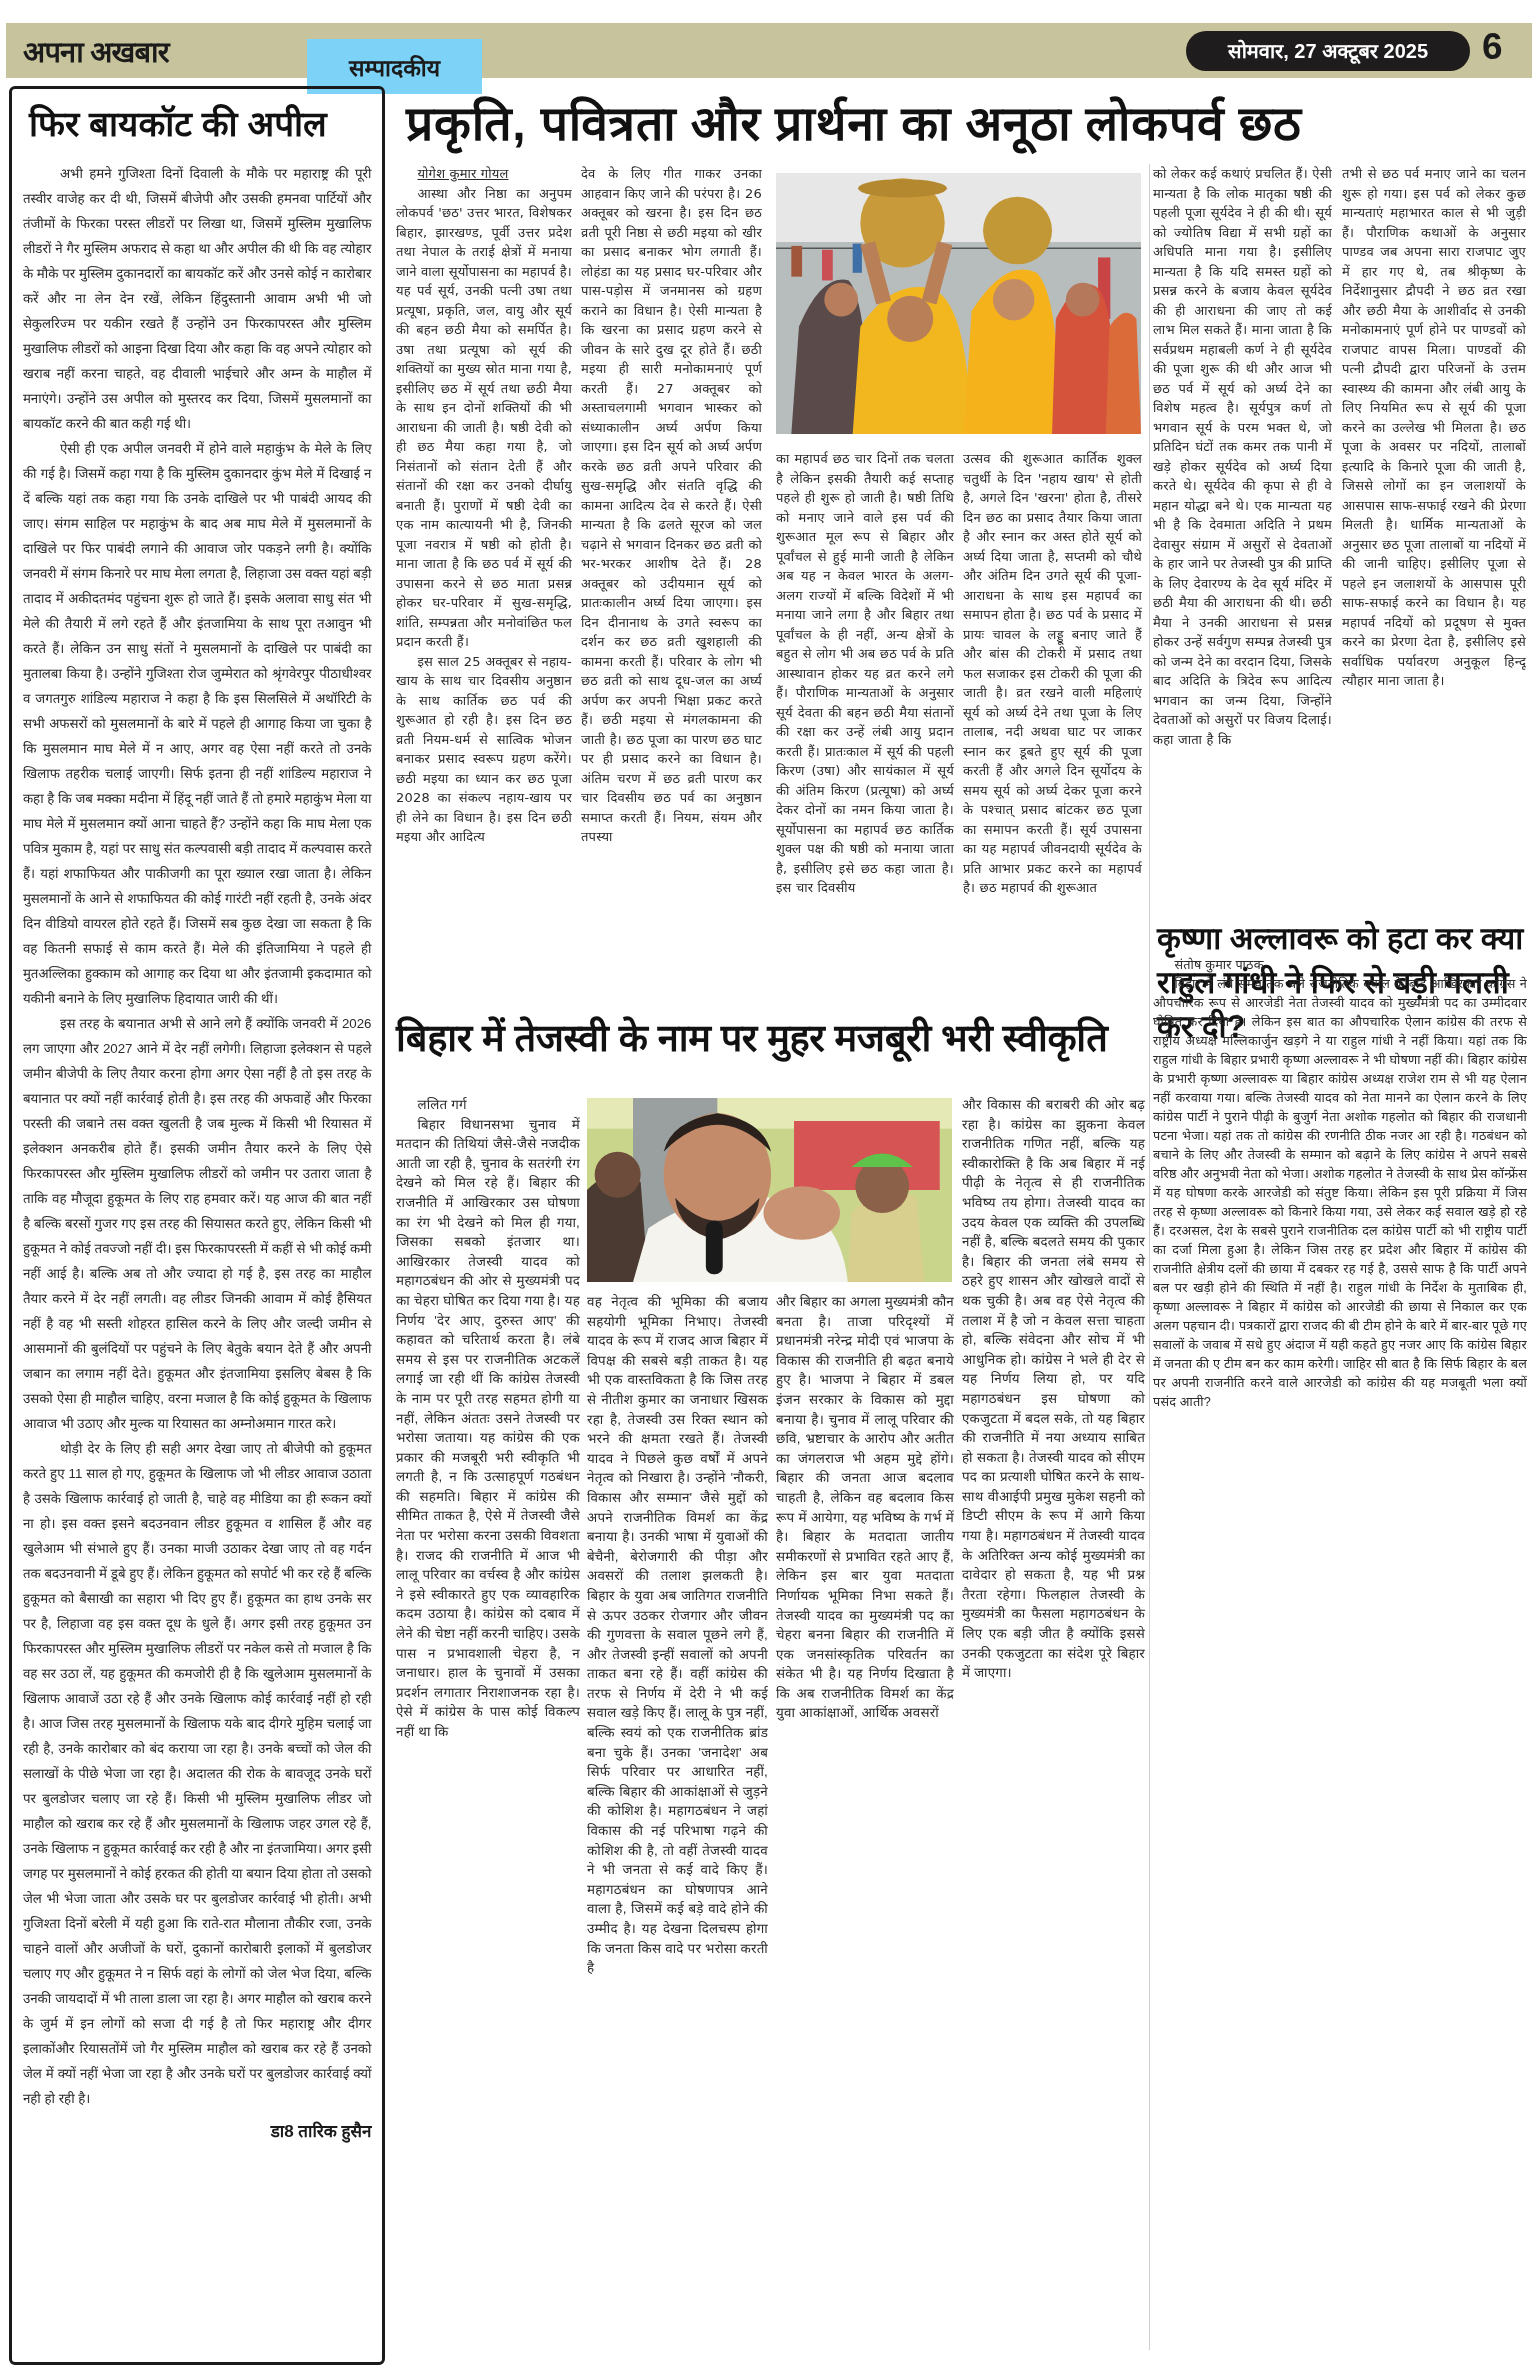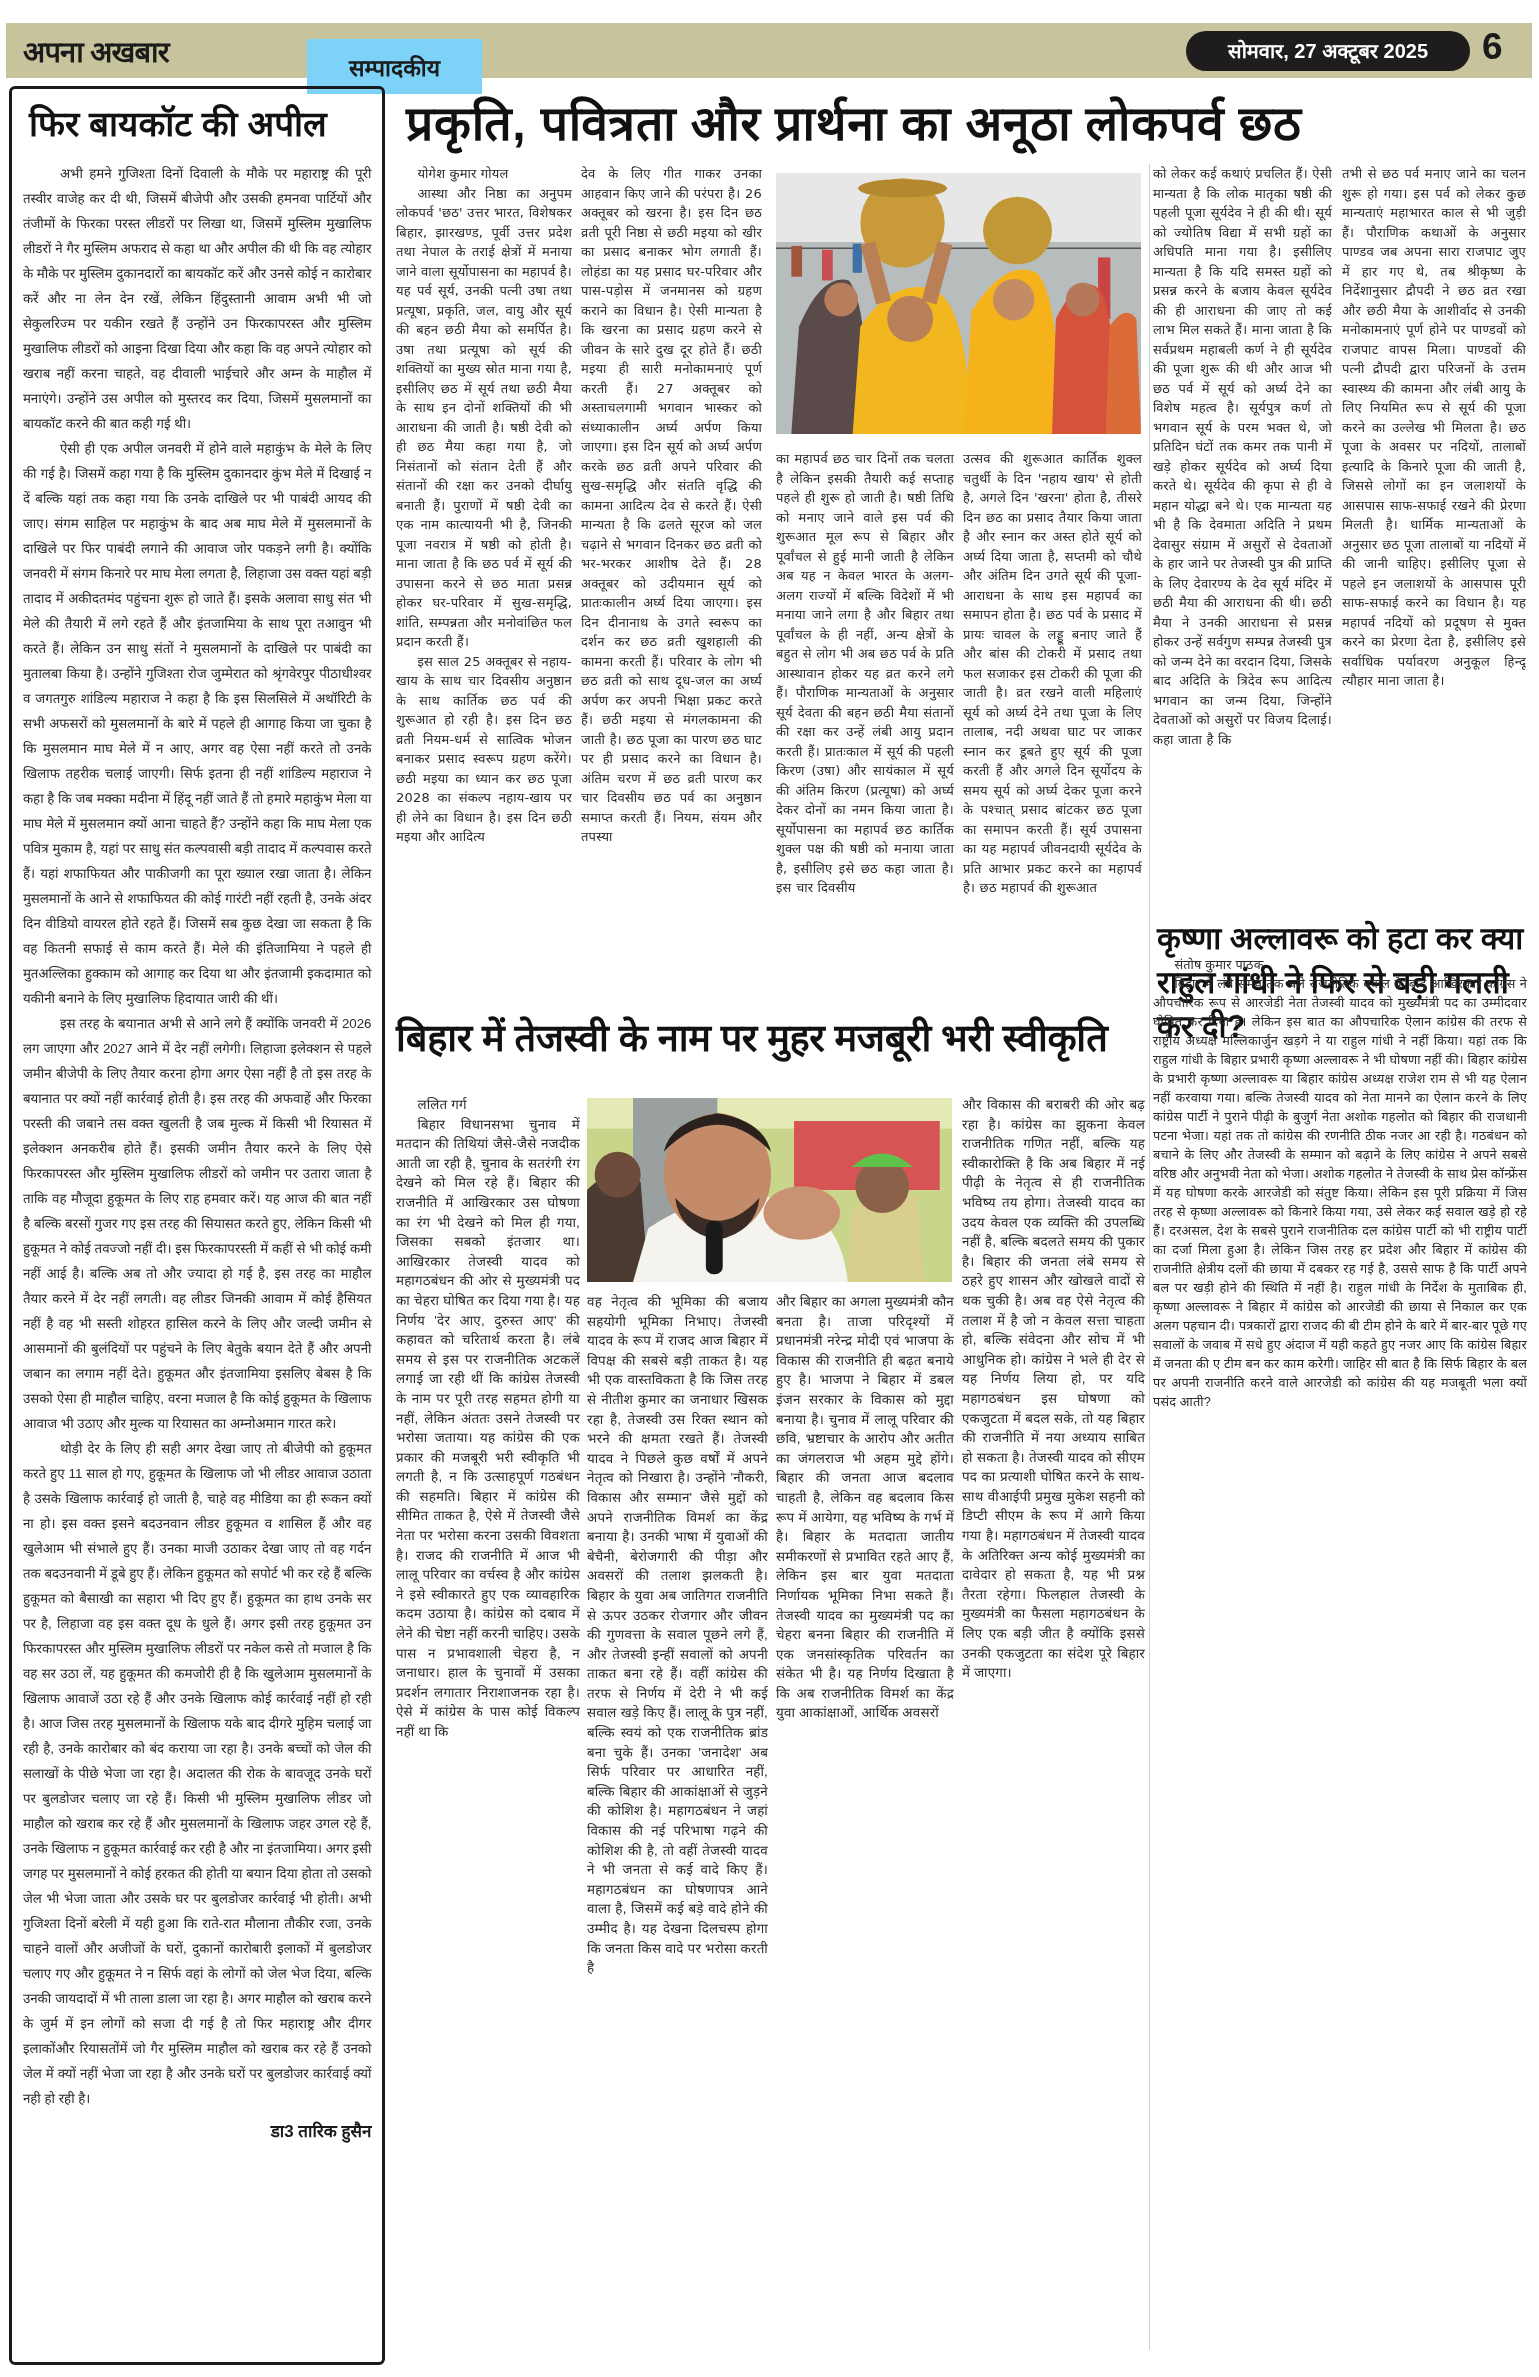--- a/index.html
+++ b/index.html
@@ -57,21 +57,21 @@
     font-family: "Liberation Sans", sans-serif; white-space: nowrap; line-height: 63px;
   }
 
   
   .col {
     position: absolute; font-size: 13px; line-height: 19.5px; text-align: justify;
     color: #2a2a2a; font-family: "DejaVu Sans", sans-serif; overflow: hidden;
     letter-spacing: 0.2px;
   }
   .col p { text-indent: 21.5px; }
-  .col .author { text-indent: 21.5px; }
+  .col .author { text-indent: 21.5px; text-decoration: underline; }
   .col.narrow { font-family: "Liberation Sans", sans-serif; font-size: 13.4px; line-height: 19.6px; }
 
   
   .photo { position: absolute; overflow: hidden; }
   .photo svg { width: 100%; height: 100%; display: block; }
 
   
   .headline-bihar {
     position: absolute; left: 396px; top: 1011px; width: 752px;
     font-size: 38px; font-weight: bold; color: #111; white-space: nowrap;
@@ -99,21 +99,21 @@
 </div>
 
 <div class="left-box">
   <h2>फिर बायकॉट की अपील</h2>
   <div class="body">
     <p>अभी हमने गुजिश्ता दिनों दिवाली के मौके पर महाराष्ट्र की पूरी तस्वीर वाजेह कर दी थी, जिसमें बीजेपी और उसकी हमनवा पार्टियों और तंजीमों के फिरका परस्त लीडरों पर लिखा था, जिसमें मुस्लिम मुखालिफ लीडरों ने गैर मुस्लिम अफराद से कहा था और अपील की थी कि वह त्योहार के मौके पर मुस्लिम दुकानदारों का बायकॉट करें और उनसे कोई न कारोबार करें और ना लेन देन रखें, लेकिन हिंदुस्तानी आवाम अभी भी जो सेकुलरिज्म पर यकीन रखते हैं उन्होंने उन फिरकापरस्त और मुस्लिम मुखालिफ लीडरों को आइना दिखा दिया और कहा कि वह अपने त्योहार को खराब नहीं करना चाहते, वह दीवाली भाईचारे और अम्न के माहौल में मनाएंगे। उन्होंने उस अपील को मुस्तरद कर दिया, जिसमें मुसलमानों का बायकॉट करने की बात कही गई थी।</p>
     <p>ऐसी ही एक अपील जनवरी में होने वाले महाकुंभ के मेले के लिए की गई है। जिसमें कहा गया है कि मुस्लिम दुकानदार कुंभ मेले में दिखाई न दें बल्कि यहां तक कहा गया कि उनके दाखिले पर भी पाबंदी आयद की जाए। संगम साहिल पर महाकुंभ के बाद अब माघ मेले में मुसलमानों के दाखिले पर फिर पाबंदी लगाने की आवाज जोर पकड़ने लगी है। क्योंकि जनवरी में संगम किनारे पर माघ मेला लगता है, लिहाजा उस वक्त यहां बड़ी तादाद में अकीदतमंद पहुंचना शुरू हो जाते हैं। इसके अलावा साधु संत भी मेले की तैयारी में लगे रहते हैं और इंतजामिया के साथ पूरा तआवुन भी करते हैं। लेकिन उन साधु संतों ने मुसलमानों के दाखिले पर पाबंदी का मुतालबा किया है। उन्होंने गुजिश्ता रोज जुम्मेरात को श्रृंगवेरपुर पीठाधीश्वर व जगतगुरु शांडिल्य महाराज ने कहा है कि इस सिलसिले में अथॉरिटी के सभी अफसरों को मुसलमानों के बारे में पहले ही आगाह किया जा चुका है कि मुसलमान माघ मेले में न आए, अगर वह ऐसा नहीं करते तो उनके खिलाफ तहरीक चलाई जाएगी। सिर्फ इतना ही नहीं शांडिल्य महाराज ने कहा है कि जब मक्का मदीना में हिंदू नहीं जाते हैं तो हमारे महाकुंभ मेला या माघ मेले में मुसलमान क्यों आना चाहते हैं? उन्होंने कहा कि माघ मेला एक पवित्र मुकाम है, यहां पर साधु संत कल्पवासी बड़ी तादाद में कल्पवास करते हैं। यहां शफाफियत और पाकीजगी का पूरा ख्याल रखा जाता है। लेकिन मुसलमानों के आने से शफाफियत की कोई गारंटी नहीं रहती है, उनके अंदर दिन वीडियो वायरल होते रहते हैं। जिसमें सब कुछ देखा जा सकता है कि वह कितनी सफाई से काम करते हैं। मेले की इंतिजामिया ने पहले ही मुतअल्लिका हुक्काम को आगाह कर दिया था और इंतजामी इकदामात को यकीनी बनाने के लिए मुखालिफ हिदायात जारी की थीं।</p>
     <p>इस तरह के बयानात अभी से आने लगे हैं क्योंकि जनवरी में 2026 लग जाएगा और 2027 आने में देर नहीं लगेगी। लिहाजा इलेक्शन से पहले जमीन बीजेपी के लिए तैयार करना होगा अगर ऐसा नहीं है तो इस तरह के बयानात पर क्यों नहीं कार्रवाई होती है। इस तरह की अफवाहें और फिरका परस्ती की जबाने तस वक्त खुलती है जब मुल्क में किसी भी रियासत में इलेक्शन अनकरीब होते हैं। इसकी जमीन तैयार करने के लिए ऐसे फिरकापरस्त और मुस्लिम मुखालिफ लीडरों को जमीन पर उतारा जाता है ताकि वह मौजूदा हुकूमत के लिए राह हमवार करें। यह आज की बात नहीं है बल्कि बरसों गुजर गए इस तरह की सियासत करते हुए, लेकिन किसी भी हुकूमत ने कोई तवज्जो नहीं दी। इस फिरकापरस्ती में कहीं से भी कोई कमी नहीं आई है। बल्कि अब तो और ज्यादा हो गई है, इस तरह का माहौल तैयार करने में देर नहीं लगती। वह लीडर जिनकी आवाम में कोई हैसियत नहीं है वह भी सस्ती शोहरत हासिल करने के लिए और जल्दी जमीन से आसमानों की बुलंदियों पर पहुंचने के लिए बेतुके बयान देते हैं और अपनी जबान का लगाम नहीं देते। हुकूमत और इंतजामिया इसलिए बेबस है कि उसको ऐसा ही माहौल चाहिए, वरना मजाल है कि कोई हुकूमत के खिलाफ आवाज भी उठाए और मुल्क या रियासत का अम्नोअमान गारत करे।</p>
     <p>थोड़ी देर के लिए ही सही अगर देखा जाए तो बीजेपी को हुकूमत करते हुए 11 साल हो गए, हुकूमत के खिलाफ जो भी लीडर आवाज उठाता है उसके खिलाफ कार्रवाई हो जाती है, चाहे वह मीडिया का ही रूकन क्यों ना हो। इस वक्त इसने बदउनवान लीडर हुकूमत व शासिल हैं और वह खुलेआम भी संभाले हुए हैं। उनका माजी उठाकर देखा जाए तो वह गर्दन तक बदउनवानी में डूबे हुए हैं। लेकिन हुकूमत को सपोर्ट भी कर रहे हैं बल्कि हुकूमत को बैसाखी का सहारा भी दिए हुए हैं। हुकूमत का हाथ उनके सर पर है, लिहाजा वह इस वक्त दूध के धुले हैं। अगर इसी तरह हुकूमत उन फिरकापरस्त और मुस्लिम मुखालिफ लीडरों पर नकेल कसे तो मजाल है कि वह सर उठा लें, यह हुकूमत की कमजोरी ही है कि खुलेआम मुसलमानों के खिलाफ आवाजें उठा रहे हैं और उनके खिलाफ कोई कार्रवाई नहीं हो रही है। आज जिस तरह मुसलमानों के खिलाफ यके बाद दीगरे मुहिम चलाई जा रही है, उनके कारोबार को बंद कराया जा रहा है। उनके बच्चों को जेल की सलाखों के पीछे भेजा जा रहा है। अदालत की रोक के बावजूद उनके घरों पर बुलडोजर चलाए जा रहे हैं। किसी भी मुस्लिम मुखालिफ लीडर जो माहौल को खराब कर रहे हैं और मुसलमानों के खिलाफ जहर उगल रहे हैं, उनके खिलाफ न हुकूमत कार्रवाई कर रही है और ना इंतजामिया। अगर इसी जगह पर मुसलमानों ने कोई हरकत की होती या बयान दिया होता तो उसको जेल भी भेजा जाता और उसके घर पर बुलडोजर कार्रवाई भी होती। अभी गुजिश्ता दिनों बरेली में यही हुआ कि राते-रात मौलाना तौकीर रजा, उनके चाहने वालों और अजीजों के घरों, दुकानों कारोबारी इलाकों में बुलडोजर चलाए गए और हुकूमत ने न सिर्फ वहां के लोगों को जेल भेज दिया, बल्कि उनकी जायदादों में भी ताला डाला जा रहा है। अगर माहौल को खराब करने के जुर्म में इन लोगों को सजा दी गई है तो फिर महाराष्ट्र और दीगर इलाकोंऔर रियासतोंमें जो गैर मुस्लिम माहौल को खराब कर रहे हैं उनको जेल में क्यों नहीं भेजा जा रहा है और उनके घरों पर बुलडोजर कार्रवाई क्यों नही हो रही है।</p>
   </div>
-  <div class="byline">डा3 तारिक हुसैन</div>
+  <div class="byline">डा8 तारिक हुसैन</div>
 </div>
 
 <div class="headline-chhath">प्रकृति, पवित्रता और प्रार्थना का अनूठा लोकपर्व छठ</div>
 
 <div class="col" style="left:396px; top:164px; width:176px; height:819px;">
   <p class="author">योगेश कुमार गोयल</p>
   <p>आस्था और निष्ठा का अनुपम लोकपर्व 'छठ' उत्तर भारत, विशेषकर बिहार, झारखण्ड, पूर्वी उत्तर प्रदेश तथा नेपाल के तराई क्षेत्रों में मनाया जाने वाला सूर्योपासना का महापर्व है। यह पर्व सूर्य, उनकी पत्नी उषा तथा प्रत्यूषा, प्रकृति, जल, वायु और सूर्य की बहन छठी मैया को समर्पित है। उषा तथा प्रत्यूषा को सूर्य की शक्तियों का मुख्य स्रोत माना गया है, इसीलिए छठ में सूर्य तथा छठी मैया के साथ इन दोनों शक्तियों की भी आराधना की जाती है। षष्ठी देवी को ही छठ मैया कहा गया है, जो निसंतानों को संतान देती हैं और संतानों की रक्षा कर उनको दीर्घायु बनाती हैं। पुराणों में षष्ठी देवी का एक नाम कात्यायनी भी है, जिनकी पूजा नवरात्र में षष्ठी को होती है। माना जाता है कि छठ पर्व में सूर्य की उपासना करने से छठ माता प्रसन्न होकर घर-परिवार में सुख-समृद्धि, शांति, सम्पन्नता और मनोवांछित फल प्रदान करती हैं।</p>
   <p>इस साल 25 अक्तूबर से नहाय-खाय के साथ चार दिवसीय अनुष्ठान के साथ कार्तिक छठ पर्व की शुरूआत हो रही है। इस दिन छठ व्रती नियम-धर्म से सात्विक भोजन बनाकर प्रसाद स्वरूप ग्रहण करेंगे। छठी मइया का ध्यान कर छठ पूजा 2028 का संकल्प नहाय-खाय पर ही लेने का विधान है। इस दिन छठी मइया और आदित्य</p>
 </div>
 

